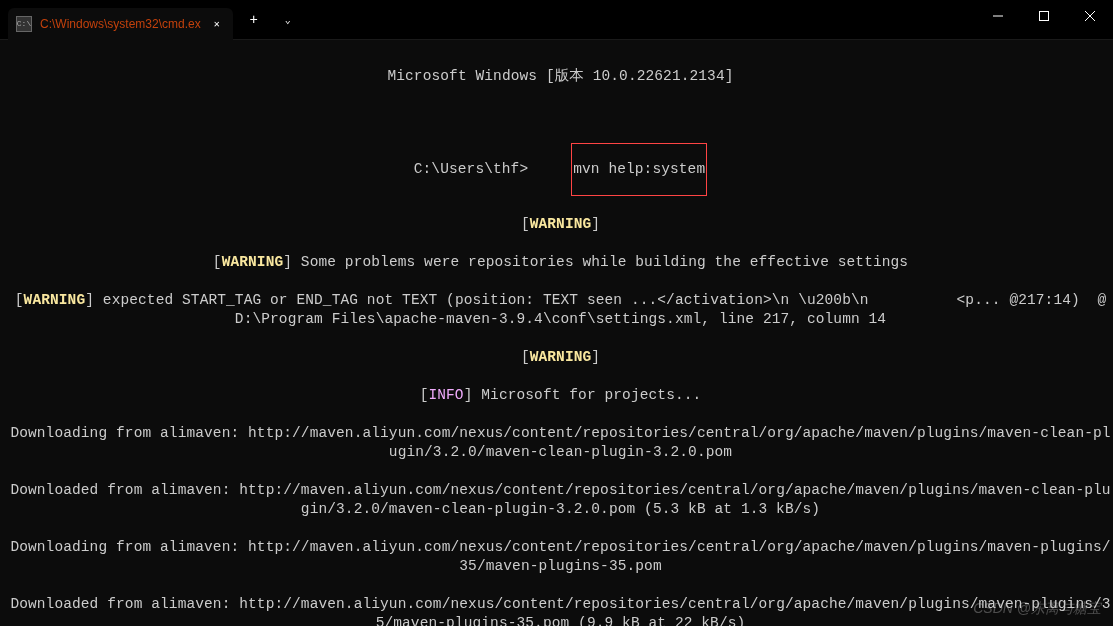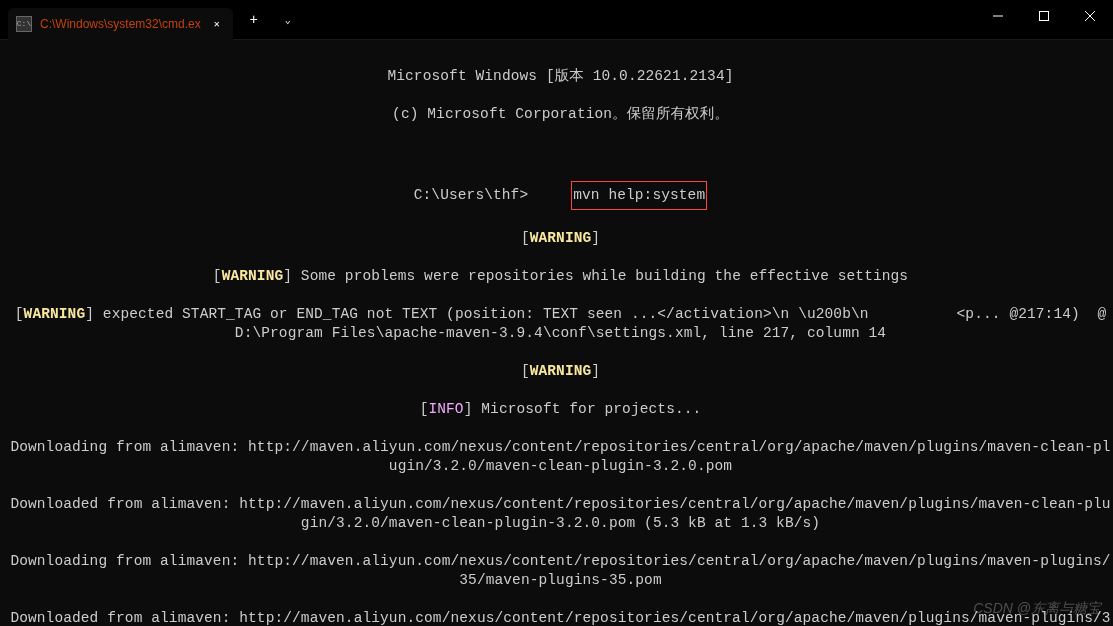--- a/index.html
+++ b/index.html
@@ -96,21 +96,21 @@
     .terminal-content {
       padding: 8px 0 0 8px;
       line-height: 19px;
       white-space: pre-wrap;
       word-break: break-all;
       letter-spacing: 0.1px;
     }
     .line { display: block; text-align: center; }
     .highlight-box {
       border: 1.5px solid #ff4444;
-      padding: 4px 1px;
+      padding: 16px 1px;
       display: inline-block;
       margin-left: 43px;
     }
     .warning { color: #f9e79f; font-weight: bold; }
     .info { color: #f0abfc; font-weight: normal; }
     .bracket { color: #cccccc; }
     .watermark {
       position: absolute;
       right: 12px;
       bottom: 8px;
@@ -149,21 +149,20 @@
       <svg width="10" height="10">
           <line x1="0" y1="0" x2="10" y2="10" stroke="#fff" stroke-width="1"></line>
           <line x1="10" y1="0" x2="0" y2="10" stroke="#fff" stroke-width="1"></line>
         </svg>
     </div>
   </div>
 </div>
 
 <div class="terminal-content">
 <span class="line">Microsoft Windows [版本 10.0.22621.2134]</span>
-<span class="line">(c) Microsoft Corporation。保留所有权利。</span>
 <span class="line">&nbsp;</span>
 <span class="line"><span>C:\Users\thf&gt;</span><span class="highlight-box"><span>mvn help:system</span></span></span>
 <span class="line"><span class="bracket">[</span><span class="warning">WARNING</span><span class="bracket">]</span></span>
 <span class="line"><span class="bracket">[</span><span class="warning">WARNING</span><span class="bracket">]</span><span> Some problems were repositories while building the effective settings</span></span>
 <span class="line"><span class="bracket">[</span><span class="warning">WARNING</span><span class="bracket">]</span><span> expected START_TAG or END_TAG not TEXT (position: TEXT seen ...&lt;/activation&gt;\n \u200b\n          &lt;p... @217:14)  @ D:\Program Files\apache-maven-3.9.4\conf\settings.xml, line 217, column 14</span></span>
 <span class="line"><span class="bracket">[</span><span class="warning">WARNING</span><span class="bracket">]</span></span>
 <span class="line"><span class="bracket">[</span><span class="info">INFO</span><span class="bracket">]</span><span> Microsoft for projects...</span></span>
 <span class="line">Downloading from alimaven: http://maven.aliyun.com/nexus/content/repositories/central/org/apache/maven/plugins/maven-clean-plugin/3.2.0/maven-clean-plugin-3.2.0.pom</span>
 <span class="line">Downloaded from alimaven: http://maven.aliyun.com/nexus/content/repositories/central/org/apache/maven/plugins/maven-clean-plugin/3.2.0/maven-clean-plugin-3.2.0.pom (5.3 kB at 1.3 kB/s)</span>
 <span class="line">Downloading from alimaven: http://maven.aliyun.com/nexus/content/repositories/central/org/apache/maven/plugins/maven-plugins/35/maven-plugins-35.pom</span>

